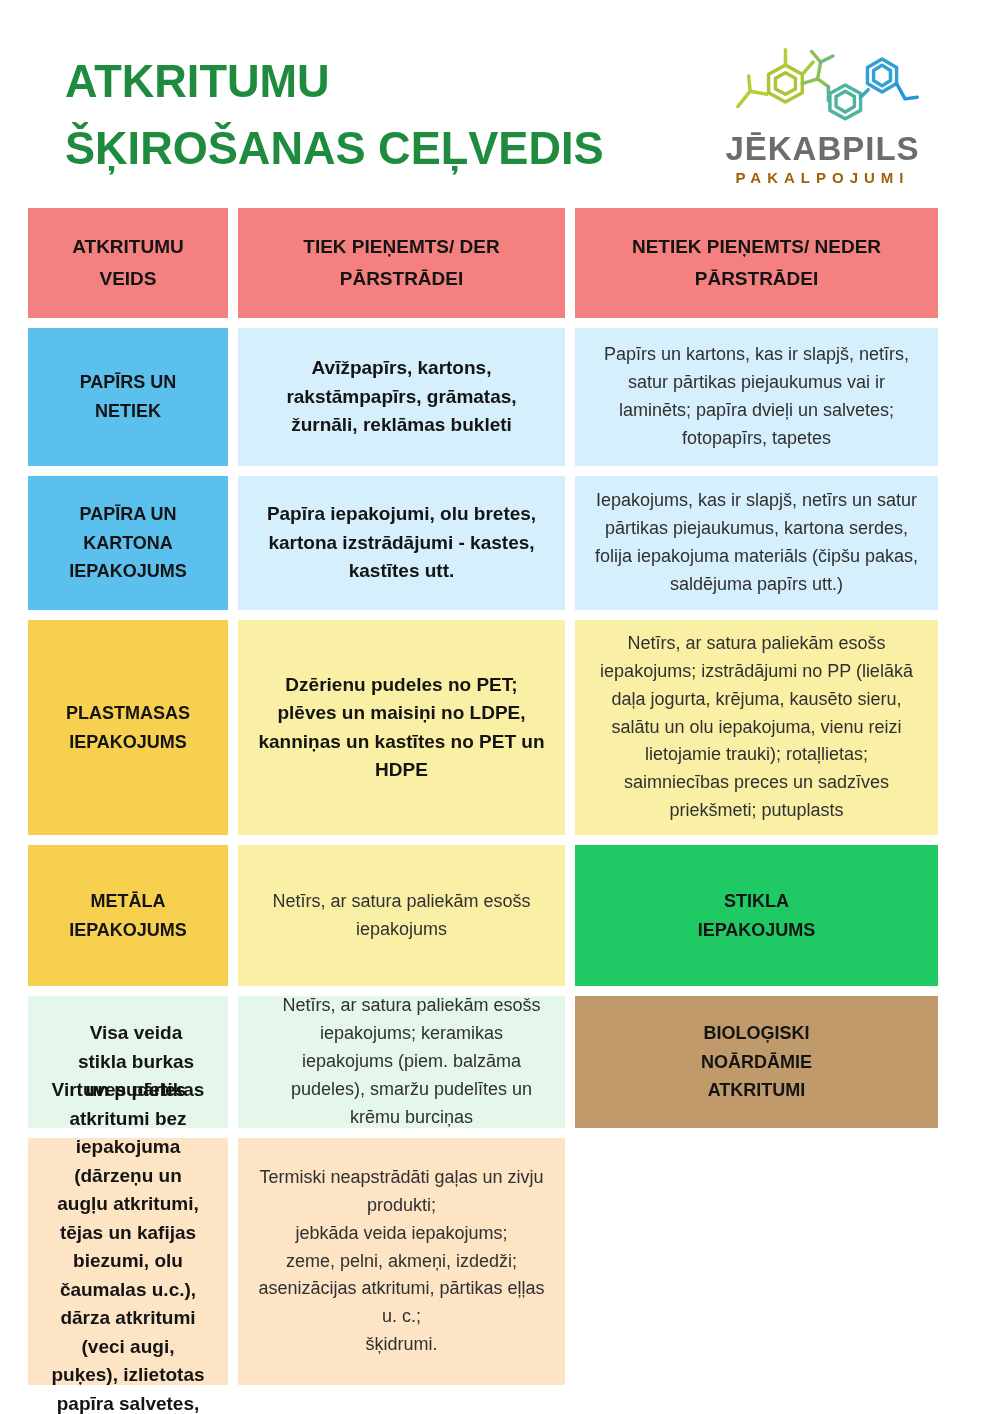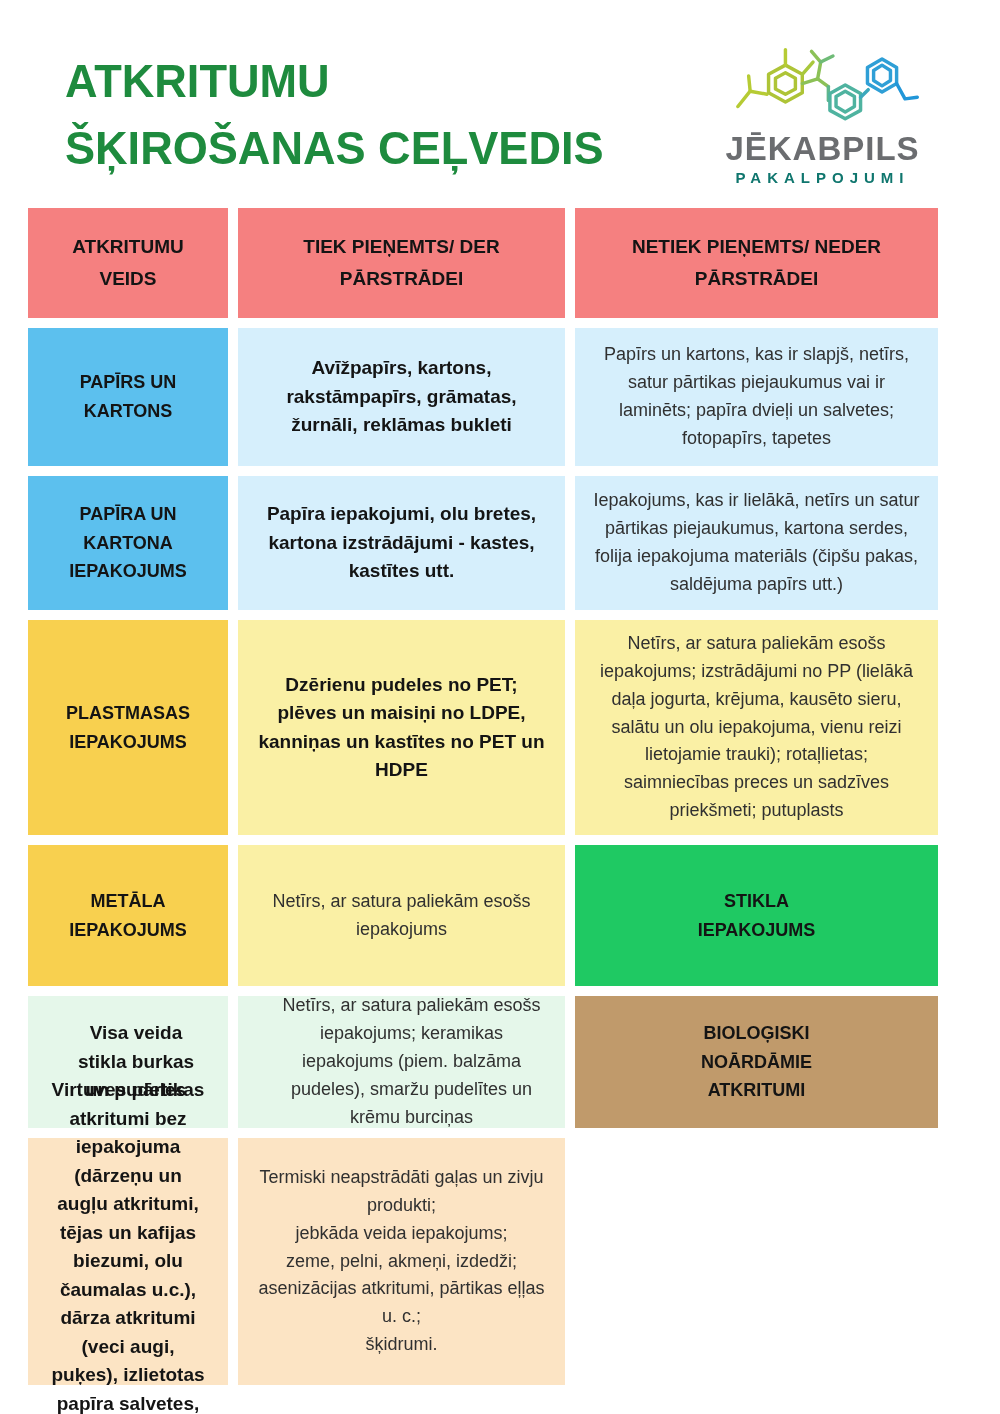--- a/index.html
+++ b/index.html
@@ -5,21 +5,21 @@
   html,body{margin:0;padding:0;background:#ffffff;}
   body{font-family:"Liberation Sans","DejaVu Sans",sans-serif;}
   .page{position:relative;width:1000px;height:1414px;background:#fff;overflow:hidden;border-radius:21px;}
 
   
   .top{position:absolute;left:65px;top:48px;width:870px;display:flex;justify-content:space-between;align-items:flex-start;}
   .title{color:var(--title-green,#1e8b3e);font-weight:bold;font-size:46px;line-height:1.45;letter-spacing:0px;white-space:pre-line;transform:scaleX(.98);transform-origin:left top;}
   .logo{width:225px;display:flex;flex-direction:column;align-items:center;margin-top:-12px;text-align:center;}
   .logo svg{width:210px;height:92px;display:block;}
   .logo-name{color:#6b6d70;font-weight:bold;font-size:33px;letter-spacing:1px;margin-top:2px;}
-  .logo-sub{color:#0f766e;font-size:15px;letter-spacing:6px;font-weight:bold;margin-top:1px;}
+  .logo-sub{color:#a16207;font-size:15px;letter-spacing:6px;font-weight:bold;margin-top:1px;}
 
   
   .grid{position:absolute;left:28px;top:208px;width:910px;
         display:grid;grid-template-columns:200px 327px 363px;
         grid-template-rows:110px 138px 134px 215px 141px 132px 247px;
         gap:10px;}
   .cell{display:flex;align-items:center;justify-content:center;text-align:center;box-sizing:border-box;}
   .pre{white-space:pre-line;}
   .hcell{background:var(--salmon,#f58080);color:#141414;font-weight:bold;font-size:19px;line-height:1.7;padding:0 10px;}
   .cat{color:#141414;font-weight:bold;font-size:18px;line-height:1.6;padding:0 10px;}
@@ -81,29 +81,29 @@
   <div class="grid">
 
     <div class="cell hcell pre">ATKRITUMU
 VEIDS</div>
     <div class="cell hcell pre">TIEK PIEŅEMTS/ DER
 PĀRSTRĀDEI</div>
     <div class="cell hcell pre">NETIEK PIEŅEMTS/ NEDER
 PĀRSTRĀDEI</div>
 
     <div class="cell cat pre bg-blue">PAPĪRS UN
-KARTONS</div>
+NETIEK</div>
     <div class="cell acc bg-blue-light">Avīžpapīrs, kartons, rakstāmpapīrs, grāmatas, žurnāli, reklāmas bukleti</div>
     <div class="cell rej bg-blue-light">Papīrs un kartons, kas ir slapjš, netīrs, satur pārtikas piejaukumus vai ir laminēts; papīra dvieļi un salvetes; fotopapīrs, tapetes</div>
 
     <div class="cell cat pre bg-blue">PAPĪRA UN
 KARTONA
 IEPAKOJUMS</div>
     <div class="cell acc bg-blue-light">Papīra iepakojumi, olu bretes,  kartona izstrādājumi - kastes, kastītes utt.</div>
-    <div class="cell rej bg-blue-light">Iepakojums, kas ir lielākā, netīrs un satur pārtikas piejaukumus, kartona serdes, folija iepakojuma materiāls (čipšu pakas, saldējuma papīrs utt.)</div>
+    <div class="cell rej bg-blue-light">Iepakojums, kas ir slapjš, netīrs un satur pārtikas piejaukumus, kartona serdes, folija iepakojuma materiāls (čipšu pakas, saldējuma papīrs utt.)</div>
 
     <div class="cell cat pre bg-yellow">PLASTMASAS
 IEPAKOJUMS</div>
     <div class="cell acc bg-yellow-light">Dzērienu pudeles no PET; plēves un maisiņi no LDPE, kanniņas un kastītes no PET un HDPE</div>
     <div class="cell rej bg-yellow-light">Netīrs, ar satura  paliekām esošs iepakojums; izstrādājumi no PP (lielākā daļa jogurta, krējuma, kausēto sieru, salātu un olu  iepakojuma, vienu reizi lietojamie trauki); rotaļlietas; saimniecības preces un sadzīves priekšmeti; putuplasts</div>
 
     <div class="cell cat pre bg-yellow">METĀLA
 IEPAKOJUMS</div>
     <div class="cell rej bg-yellow-light">Netīrs, ar satura paliekām esošs iepakojums</div>
 

